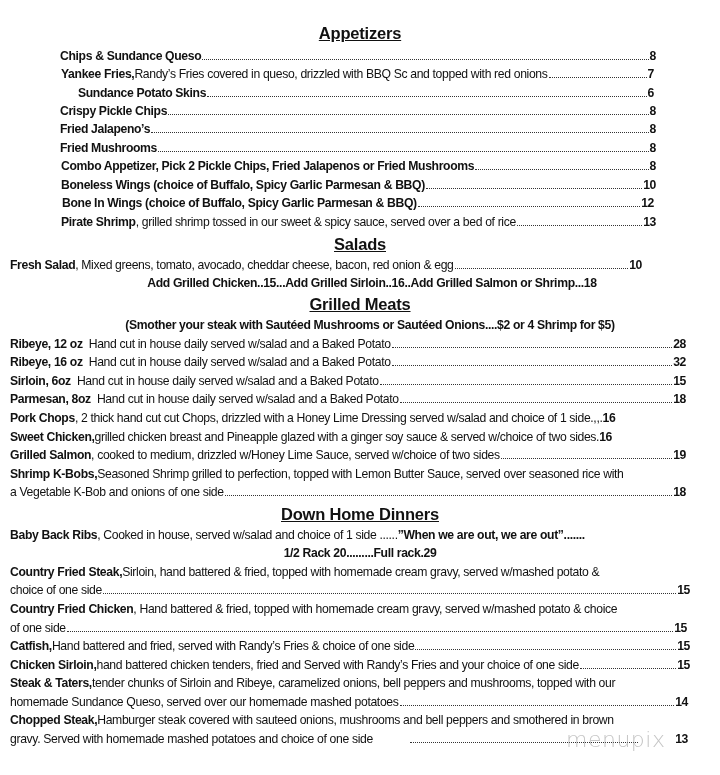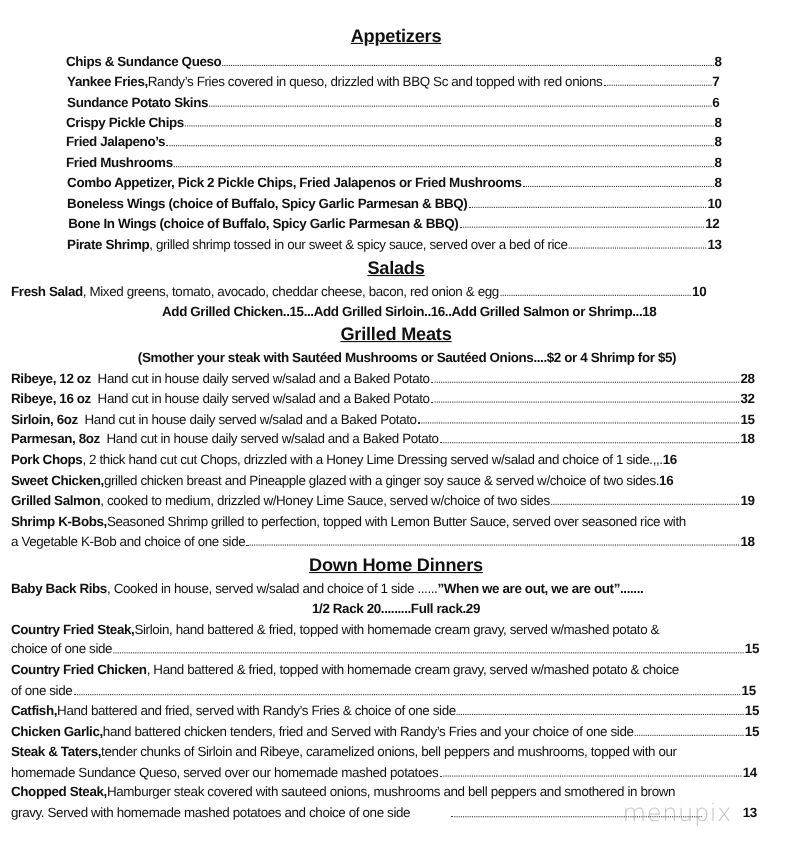--- a/index.html
+++ b/index.html
@@ -40,21 +40,21 @@
       <span class="desc"></span>
       <span class="dots"></span>
       <span class="price">8</span>
   </div>
   <div class="line" style="left:61px; right:66px; top:67px;">
     <span class="name">Yankee Fries,</span>
       <span class="desc"> Randy’s Fries covered in queso, drizzled with BBQ Sc and topped with red onions</span>
       <span class="dots"></span>
       <span class="price">7</span>
   </div>
-  <div class="line" style="left:61px; right:66px; top:86px;">
+  <div class="line" style="left:78px; right:66px; top:86px;">
     <span class="name">Sundance Potato Skins</span>
       <span class="desc"></span>
       <span class="dots"></span>
       <span class="price">6</span>
   </div>
   <div class="line" style="left:60px; right:64px; top:104px;">
     <span class="name">Crispy Pickle Chips</span>
       <span class="desc"></span>
       <span class="dots"></span>
       <span class="price">8</span>
@@ -146,21 +146,21 @@
     <span class="name">Grilled Salmon</span>
       <span class="desc">, cooked to medium, drizzled w/Honey Lime Sauce, served w/choice of two sides</span>
       <span class="dots"></span>
       <span class="price">19</span>
   </div>
   <div class="line" style="left:10px; right:16px; top:467px;">
     <span class="name">Shrimp K-Bobs,</span>
       <span class="desc"> Seasoned Shrimp grilled to perfection, topped with Lemon Butter Sauce, served over seasoned rice with</span>
   </div>
   <div class="line" style="left:10px; right:34px; top:485px;">
-    <span class="desc">a Vegetable K-Bob and choice of one side</span>
+    <span class="desc">a Vegetable K-Bob and onions of one side</span>
       <span class="dots"></span>
       <span class="price">18</span>
   </div>
 
   <div class="heading" style="top:505px;">Down Home Dinners</div>
   <div class="line" style="left:10px; top:528px;">
     <span class="name">Baby Back Ribs</span>
       <span class="desc">, Cooked in house, served w/salad and choice of 1 side ......</span>
       <span class="name">”When we are out, we are out”.......</span>
   </div>
@@ -186,21 +186,21 @@
       <span class="price">15</span>
   </div>
 
   <div class="line" style="left:10px; right:30px; top:639px;">
     <span class="name">Catfish,</span>
       <span class="desc"> Hand battered and fried, served with Randy’s Fries &amp; choice of one side</span>
       <span class="dots"></span>
       <span class="price">15</span>
   </div>
   <div class="line" style="left:10px; right:30px; top:658px;">
-    <span class="name">Chicken Garlic,</span>
+    <span class="name">Chicken Sirloin,</span>
       <span class="desc"> hand battered chicken tenders, fried and Served with Randy’s Fries and your choice of one side</span>
       <span class="dots"></span>
       <span class="price">15</span>
   </div>
 
   <div class="line" style="left:10px; right:16px; top:676px;">
     <span class="name">Steak &amp; Taters,</span>
       <span class="desc"> tender chunks of Sirloin and Ribeye, caramelized onions, bell peppers and mushrooms, topped with our</span>
   </div>
   <div class="line" style="left:10px; right:32px; top:695px;">

